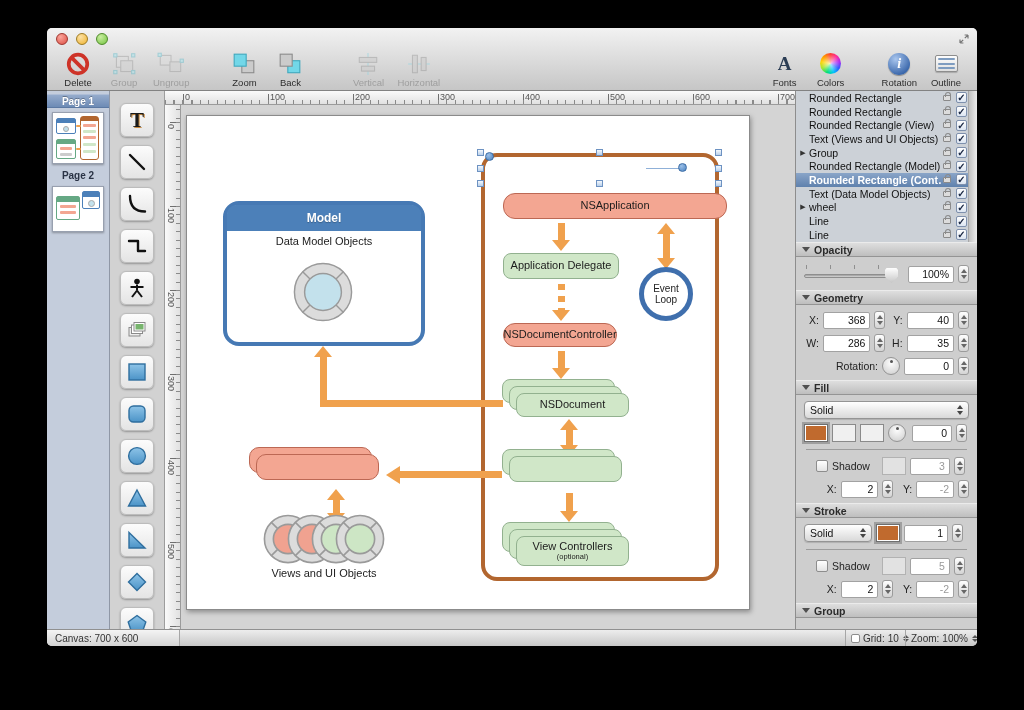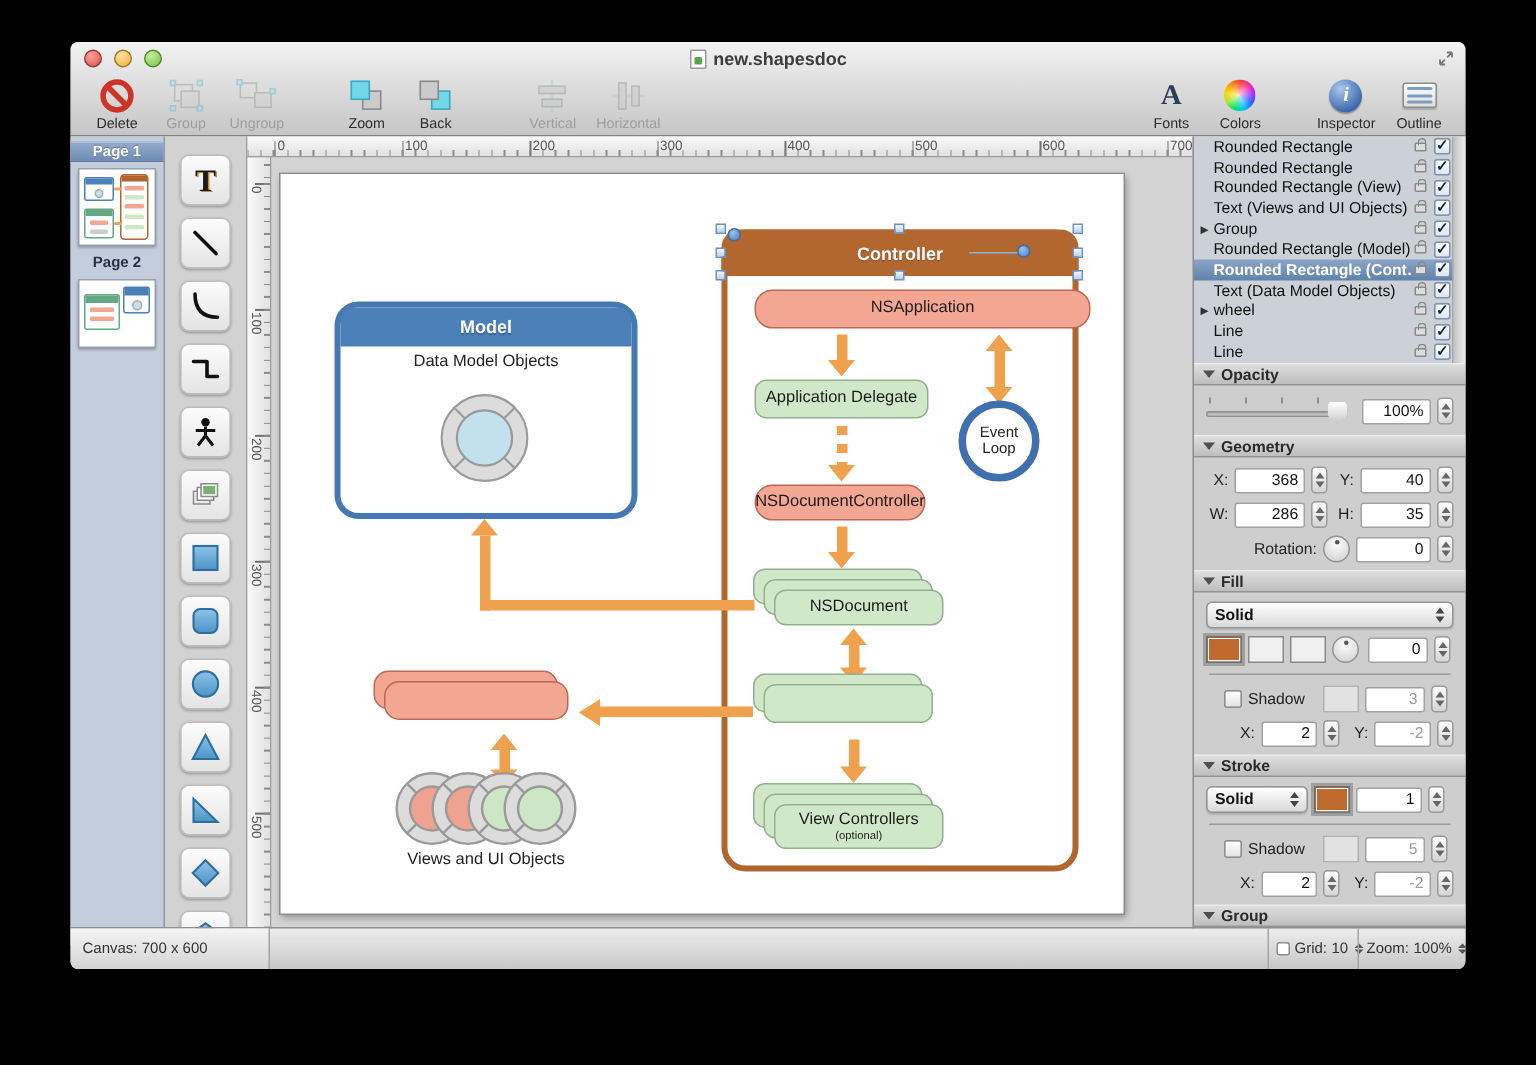--- a/index.html
+++ b/index.html
@@ -153,32 +153,32 @@
   .sl-ticks { position:absolute; left:2px; right:6px; top:0; height:4px;
       background:repeating-linear-gradient(90deg,#8f8f8f 0 1px,transparent 1px 24px); }
   .sl-track { position:absolute; left:0; right:0; top:9px; height:4px; background:linear-gradient(#9b9b9b,#d9d9d9);
       border:1px solid #8e8e8e; border-radius:2px; }
   .sl-knob { position:absolute; right:0px; top:3px; width:13px; height:15px; background:linear-gradient(#fefefe,#c6c6c6);
       clip-path:polygon(12% 0,88% 0,100% 14%,100% 60%,50% 100%,0 60%,0 14%); filter:drop-shadow(0 0 1px #777); }
   .kn { width:18px; height:18px; border-radius:50%; background:radial-gradient(circle at 50% 32%,#fdfdfd,#cccccc);
       border:1px solid #949494; position:relative; flex:none; }
   .kn::after { content:""; position:absolute; left:50%; top:2px; width:3px; height:3px; margin-left:-1.5px; border-radius:50%; background:#555; }
   .dropdown { height:18px; border:1px solid #949494; border-radius:4px; background:linear-gradient(#ffffff,#d9d9d9);
-      display:flex; align-items:center; padding:0 5px; font-size:10.5px; color:#111; box-shadow:0 1px 1px rgba(0,0,0,.15);font-weight:bold; }
+      display:flex; align-items:center; padding:0 5px; font-size:10.5px; color:#111; box-shadow:0 1px 1px rgba(0,0,0,.15); }
   .dd-arr { margin-left:auto; display:flex; flex-direction:column; gap:2px; padding-left:4px; }
   .dd-arr i { display:block; width:0; height:0; border-left:3px solid transparent; border-right:3px solid transparent; }
   .dd-arr .u { border-bottom:4px solid #444; } .dd-arr .d { border-top:4px solid #444; }
   .swatch { width:24px; height:18px; border:1px solid #8a8a8a; background:#f0f0f0; flex:none; }
   .swatch.color { background:#c06a2e; border:1px solid #6f6f6f; box-shadow:0 0 0 1px #fff inset, 0 0 0 2px #9f9f9f; }
   .swatch.dimsw { background:#e2e2e2; border-color:#b2b2b2; }
   .cb { width:12px; height:12px; border:1px solid #8d8d8d; border-radius:2px; background:linear-gradient(#fff,#e3e3e3); flex:none; }
   .hdivider { height:1px; background:#9c9c9c; margin:2px 2px; flex:none; }
 
   
-  .statusbar { position:absolute; bottom:0; left:0; width:100%; height:28px; background:linear-gradient(#ededed,#c7c7c7);
+  .statusbar { position:absolute; bottom:0; left:0; width:100%; height:17px; background:linear-gradient(#ededed,#c7c7c7);
       border-top:1px solid #909090; display:flex; align-items:flex-start; font-size:10px; color:#333;margin-top:24px; }
   .sb-canvas { width:133px; height:100%; display:flex; align-items:center; padding-left:8px; border-right:1px solid #a6a6a6;
       background:linear-gradient(#f4f4f4,#d4d4d4); }
   .sb-seg { height:100%; display:flex; align-items:center; gap:3px; padding:0 5px; border-left:1px solid #a6a6a6; }
   .sb-grid { width:60px; } .sb-zoom { width:72px; }
   .minicb { width:9px; height:9px; border:1px solid #8d8d8d; border-radius:2px; background:#fff; flex:none; }
   .ud { display:inline-flex; flex-direction:column; gap:1px; margin-left:1px; }
   .ud i { display:block; width:0; height:0; border-left:3px solid transparent; border-right:3px solid transparent; }
   .ud .u { border-bottom:3.5px solid #555; } .ud .d { border-top:3.5px solid #555; }
 </style>
@@ -195,24 +195,20 @@
   </svg>
 
 <div class="window">
 
   <div class="chrome">
     <div class="traffic">
       <span class="tl tl-red"></span>
       <span class="tl tl-yellow"></span>
       <span class="tl tl-green"></span>
     </div>
-    <div class="title-wrap">
-      <span class="doc-icon"></span>
-      <span>new.shapesdoc</span>
-    </div>
     <span class="fullscreen">
       <svg width="12" height="12" viewBox="0 0 12 12">
           <path d="M2 10 L5.2 6.8 M2 10 V6.6 M2 10 H5.4 M10 2 L6.8 5.2 M10 2 V5.4 M10 2 H6.6" stroke="#777" stroke-width="1.2" fill="none"></path>
         </svg>
     </span>
 
     <div class="toolbar">
       <div class="tb">
         <span class="ic">
           <svg width="24" height="24" viewBox="0 0 22 22">
@@ -295,21 +291,21 @@
         <span class="ic">
             <span class="colorwheel"></span>
           </span>
         <span>Colors</span>
       </div>
       <div style="width:22px"></div>
       <div class="tb">
         <span class="ic">
             <span class="inspicon">i</span>
           </span>
-        <span>Inspector</span>
+        <span>Rotation</span>
       </div>
       <div class="tb">
         <span class="ic">
             <span class="outlicon">
               <span class="oline"></span>
               <span class="oline"></span>
               <span class="oline"></span>
             </span>
           </span>
         <span>Outline</span>
@@ -500,21 +496,20 @@
           <circle cx="32" cy="32" r="29" fill="#dcdcdc" stroke="#9a9a9a" stroke-width="2"></circle>
           <line x1="45" y1="19" x2="52.5" y2="11.5" stroke="#9a9a9a" stroke-width="2"></line>
             <line x1="19" y1="19" x2="11.5" y2="11.5" stroke="#9a9a9a" stroke-width="2"></line>
           <line x1="19" y1="45" x2="11.5" y2="52.5" stroke="#9a9a9a" stroke-width="2"></line>
             <line x1="45" y1="45" x2="52.5" y2="52.5" stroke="#9a9a9a" stroke-width="2"></line>
           <circle cx="32" cy="32" r="18" fill="#cde6c5" stroke="#9a9a9a" stroke-width="2"></circle>
           </svg>
         <div class="dcaption" style="left:36px;top:451px;width:202px;">Views and UI Objects</div>
 
         <div class="bigbox box-ctrl" style="left:294px;top:37px;width:238px;height:428px;"></div>
-        <div class="bighdr" style="left:294px;top:37px;width:238px;height:31px;background:#b2672f;border-radius:12px 12px 2px 2px;">Controller</div>
         <div class="linkline" style="left:459px;top:52px;width:36px;"></div>
         <div class="dotblue" style="left:491px;top:47px;"></div>
 
         <div class="dnode salmon" style="left:316px;top:77px;width:224px;height:26px;">NSApplication</div>
         <div class="shaft" style="left:370.5px;top:107px;width:7px;height:18px;"></div>
         <div class="ah ah-down abs" style="left:365px;top:124px;"></div>
         <div class="ah ah-up abs" style="left:470px;top:107px;"></div>
         <div class="shaft" style="left:475.5px;top:117px;width:7px;height:26px;"></div>
         <div class="ah ah-down abs" style="left:470px;top:142px;"></div>
         <div class="dnode greenN" style="left:316px;top:137px;width:116px;height:26px;">Application Delegate</div>

